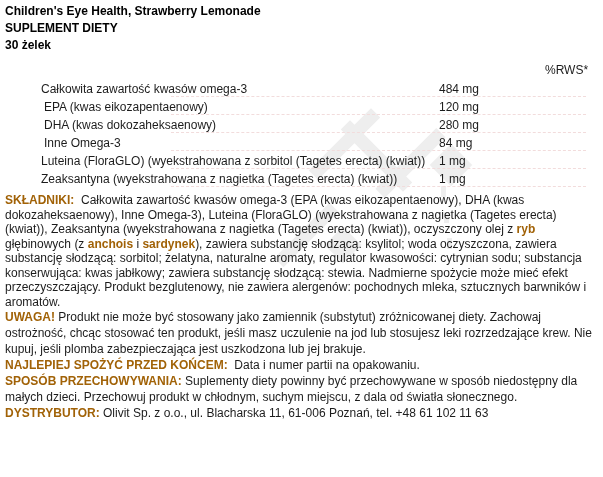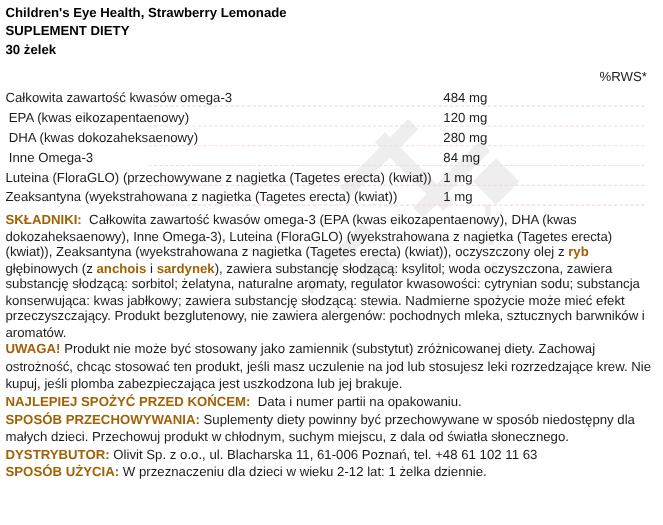--- a/index.html
+++ b/index.html
@@ -15,21 +15,21 @@
   }
   .content{position:relative;z-index:1;padding:3px 2px 0 5px;}
   .b{font-weight:bold;color:#a16207;}
   
   .topline{font-weight:bold;color:#000;line-height:17px;}
   
   .ntable{margin-top:8px;}
   .thead{position:relative;height:18px;}
   .thead .col-amount{position:absolute;left:398px;top:1px;white-space:pre;}
   .thead .col-rws{position:absolute;left:540px;top:1px;white-space:pre;}
-  .trow{position:relative;height:18px;}
+  .trow{position:relative;height:18px;margin-left:36px;}
   .trow .lbl{position:absolute;left:0;top:2px;white-space:pre;}
   .trow.indent .lbl{left:3px;text-align:center;}
   .trow .val{position:absolute;left:398px;top:2px;white-space:pre;}
   .trow .sep{position:absolute;left:130px;right:15px;bottom:1px;height:0;
              border-bottom:1px dashed #f2dcdc;}
   
   .note{margin-top:9px;line-height:15px;}
   .para{margin:0;white-space:pre-wrap;line-height:16px;}
   .para.tight{line-height:14.5px;margin-top:5px;}
   
@@ -87,36 +87,35 @@
             <span class="lbl">DHA (kwas dokozaheksaenowy)</span>
             <span class="val">280 mg</span>
             <span class="sep"></span>
           </div>
           <div class="trow indent">
             <span class="lbl">Inne Omega-3</span>
             <span class="val">84 mg</span>
             <span class="sep"></span>
           </div>
           <div class="trow">
-            <span class="lbl">Luteina (FloraGLO) (przechowywane z nagietka (Tagetes erecta) (kwiat))</span>
+            <span class="lbl">Luteina (FloraGLO) (wyekstrahowana z sorbitol (Tagetes erecta) (kwiat))</span>
             <span class="val">1 mg</span>
             <span class="sep"></span>
           </div>
           <div class="trow">
             <span class="lbl">Zeaksantyna (wyekstrahowana z nagietka (Tagetes erecta) (kwiat))</span>
             <span class="val">1 mg</span>
             <span class="sep"></span>
           </div>
         </div>
     </div>
 
 
     <div id="paras">
         <p class="para tight"><span class="b">SKŁADNIKI:</span><span>  Całkowita zawartość kwasów omega-3 (EPA (kwas eikozapentaenowy), DHA (kwas dokozaheksaenowy), Inne Omega-3), Luteina (FloraGLO) (wyekstrahowana z nagietka (Tagetes erecta) (kwiat)), Zeaksantyna (wyekstrahowana z nagietka (Tagetes erecta) (kwiat)), oczyszczony olej z </span><span class="b">ryb</span><span> głębinowych (z </span><span class="b">anchois</span><span> i </span><span class="b">sardynek</span><span>), zawiera substancję słodzącą: ksylitol; woda oczyszczona, zawiera substancję słodzącą: sorbitol; żelatyna, naturalne aromaty, regulator kwasowości: cytrynian sodu; substancja konserwująca: kwas jabłkowy; zawiera substancję słodzącą: stewia. Nadmierne spożycie może mieć efekt przeczyszczający. Produkt bezglutenowy, nie zawiera alergenów: pochodnych mleka, sztucznych barwników i aromatów.</span></p>
         <p class="para"><span class="b">UWAGA!</span><span> Produkt nie może być stosowany jako zamiennik (substytut) zróżnicowanej diety. Zachowaj ostrożność, chcąc stosować ten produkt, jeśli masz uczulenie na jod lub stosujesz leki rozrzedzające krew. Nie kupuj, jeśli plomba zabezpieczająca jest uszkodzona lub jej brakuje.</span></p>
         <p class="para"><span class="b">NAJLEPIEJ SPOŻYĆ PRZED KOŃCEM:</span><span>  Data i numer partii na opakowaniu.</span></p>
         <p class="para"><span class="b">SPOSÓB PRZECHOWYWANIA:</span><span> Suplementy diety powinny być przechowywane w sposób niedostępny dla małych dzieci. Przechowuj produkt w chłodnym, suchym miejscu, z dala od światła słonecznego.</span></p>
         <p class="para"><span class="b">DYSTRYBUTOR:</span><span> Olivit Sp. z o.o., ul. Blacharska 11, 61-006 Poznań, tel. +48 61 102 11 63</span></p>
-        <p class="para"><span class="b">SPOSÓB UŻYCIA:</span><span> W przeznaczeniu dla dzieci w wieku 2-12 lat: 1 żelka dziennie.</span></p>
       </div>
 
   </div>
 </div>
 
 </body></html>

